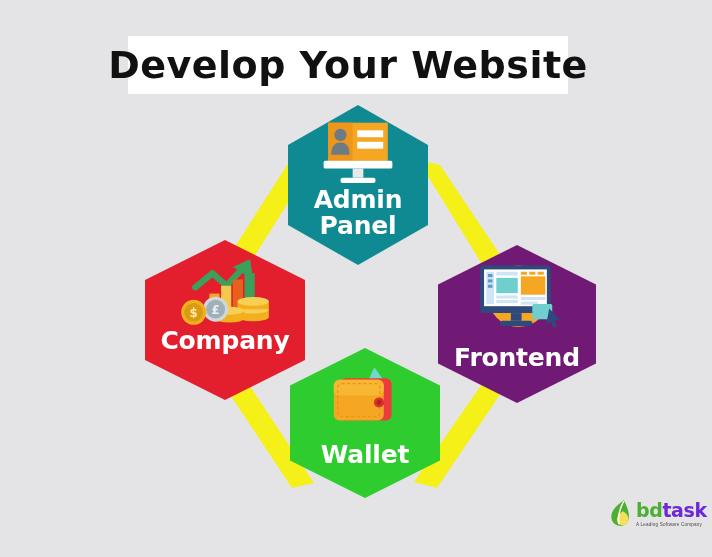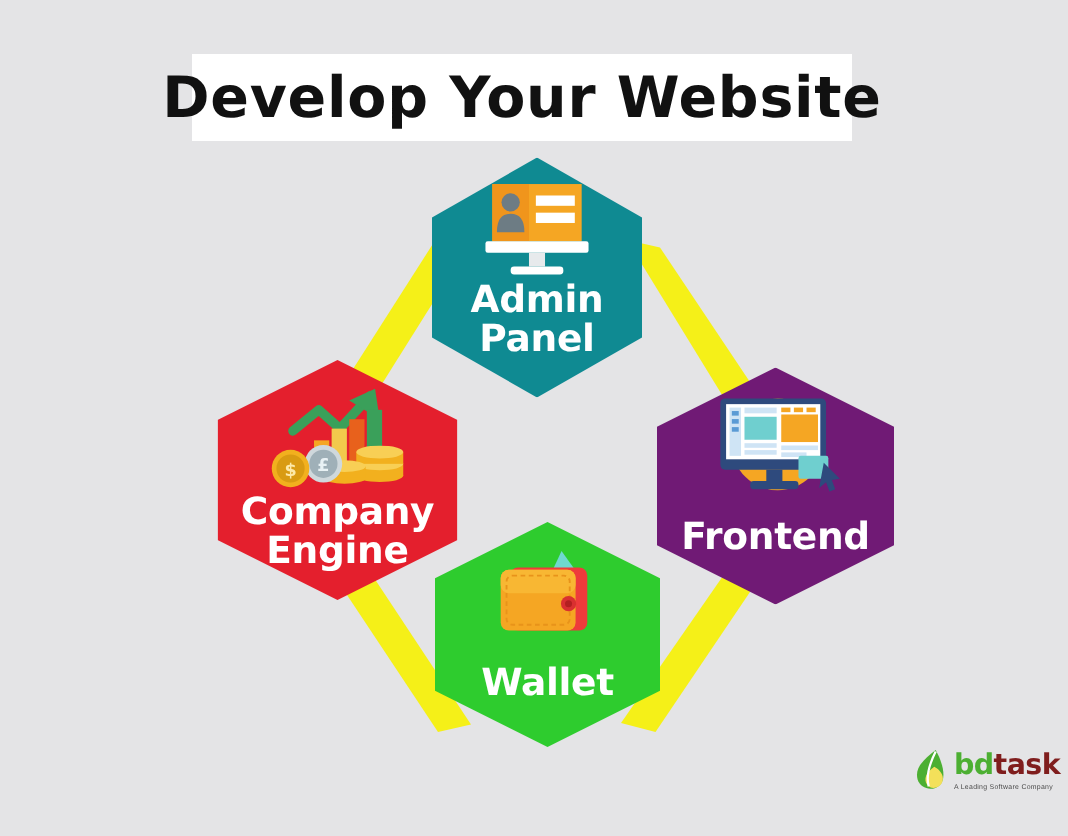--- a/index.html
+++ b/index.html
@@ -115,21 +115,21 @@
     margin-left: 2px;
   }
   .brand-name {
     font-family: "DejaVu Sans", sans-serif;
     font-size: 19px;
     font-weight: bold;
     line-height: 1;
     letter-spacing: -0.4px;
   }
   .brand-bd { color: #4caf32; margin-top: 48px; }
-  .brand-task { color: #7f1d1d; }
+  .brand-task { color: #6d28d9; }
   .brand-tag {
     font-family: "Liberation Sans", sans-serif;
     font-size: 4.6px;
     color: #4a4a4a;
     letter-spacing: 0.2px;
     margin-top: 1.5px;
     white-space: nowrap;
   }
 </style>
 </head>
@@ -178,21 +178,21 @@
       </g>
 
       <circle cx="48" cy="68" r="16" fill="#cfd8dc"></circle>
       <circle cx="48" cy="68" r="12" fill="#9fb0b8"></circle>
       <text x="48" y="74" font-size="15" font-weight="bold" fill="#e8f1f4" text-anchor="middle" font-family="DejaVu Sans, sans-serif">£</text>
 
       <circle cx="20" cy="72" r="16" fill="#f2b01e"></circle>
       <circle cx="20" cy="72" r="12" fill="#d99b12"></circle>
       <text x="20" y="78" font-size="15" font-weight="bold" fill="#fde9a8" text-anchor="middle" font-family="DejaVu Sans, sans-serif">$</text>
     </svg>
-    <div class="hex-label"><span>Company</span><br><span>Engine</span></div>
+    <div class="hex-label"><span>Company</span><br></div>
   </div>
 
   <div class="hex" id="hex-admin" style="background:#0f8a92;">
     <svg class="hex-icon" viewBox="0 0 110 86">
 
       <rect x="16" y="2" width="78" height="50" fill="#f5a623"></rect>
       <rect x="16" y="2" width="32" height="50" fill="#f0951c"></rect>
 
       <circle cx="32" cy="18" r="8" fill="#6d7c84"></circle>
       <path d="M20 44 Q20 28 32 28 Q44 28 44 44 Z" fill="#6d7c84"></path>

